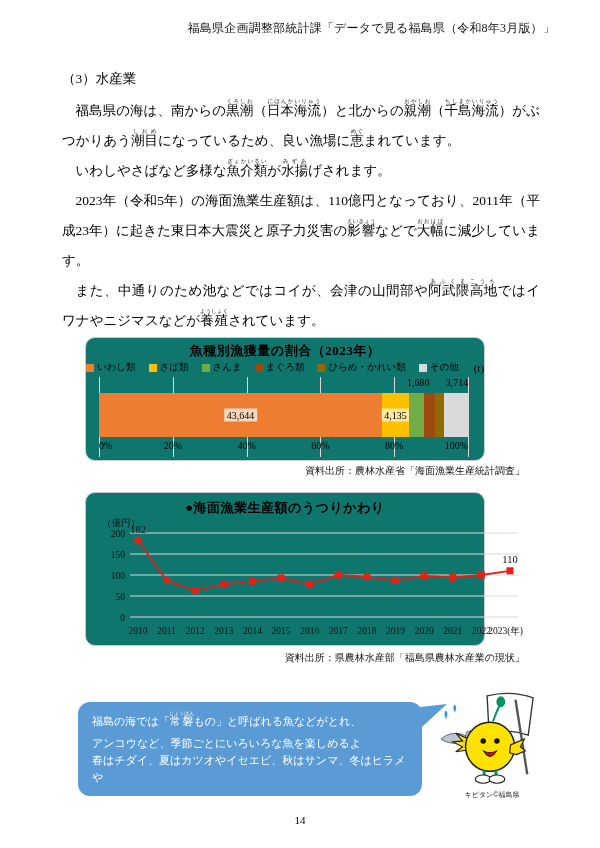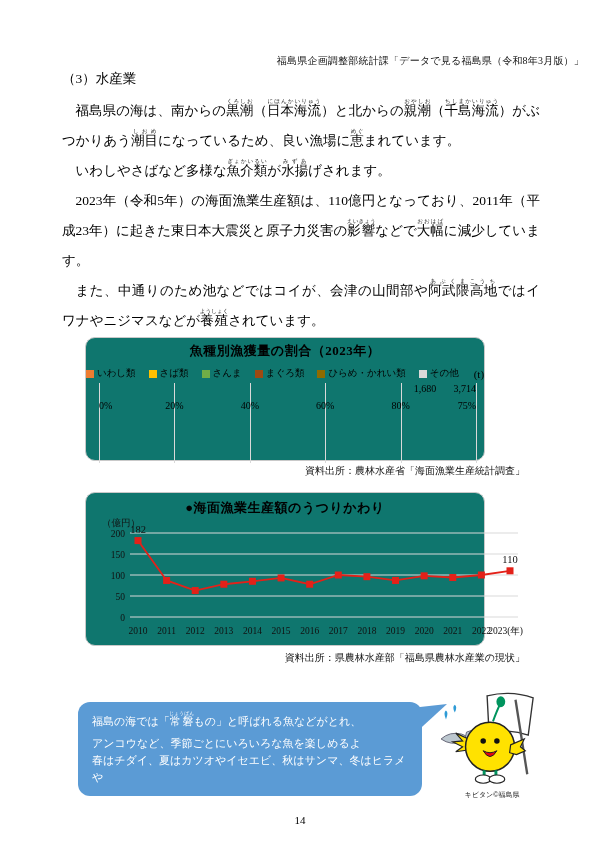--- a/index.html
+++ b/index.html
@@ -7,22 +7,22 @@
     position:relative;
     width:600px;height:848px;
     margin:0 auto;
     background:#ffffff;
     font-family:"Liberation Serif","DejaVu Serif",serif;
     color:#000;
     overflow:hidden;
   }
   
   .header{
-    position:absolute;top:20px;right:16px;
-    font-size:10px;letter-spacing:.2px;color:#111;margin-top:34px;
+    position:absolute;top:20px;right:45px;
+    font-size:12px;letter-spacing:.2px;color:#111;
   }
   
   .sec-title{
     position:absolute;top:70px;left:62px;margin:0;
     font-size:13.5px;font-weight:500;
   }
   
   .body-text{
     position:absolute;top:96px;left:62px;width:478px;
     font-size:13.5px;line-height:2.22;text-align:justify;
@@ -36,27 +36,27 @@
     box-sizing:border-box;
   }
   .box1{top:337px;height:124px;padding-top:4px;}
   .box2{top:492px;height:154px;padding-top:6px;}
   .c-title{
     text-align:center;font-size:13px;font-weight:700;letter-spacing:.5px;
   }
   
   .legend{
     display:flex;justify-content:center;align-items:center;gap:13px;
-    font-size:9.5px;margin-top:7px;
+    font-size:9.5px;margin-top:1px;
   }
   .lg-item{display:flex;align-items:center;gap:3px;white-space:nowrap;}
   .sw{width:8px;height:8px;display:inline-block;}
   .unit{font-size:11px;margin-left:2px;}
   
-  .plot1{position:relative;margin:3px 8px 0 13px;}
+  .plot1{position:relative;margin:3px 16px 0 13px;}
   .grid1{position:absolute;left:0;top:0;width:100%;height:80px;}
   .vline{position:absolute;top:0;bottom:0;width:1px;background:#d9d9d9;}
   .lbl-row{position:relative;height:14px;font-size:10px;}
   .lbl-abs{position:absolute;transform:translateX(-50%);white-space:nowrap;}
   .barrow{position:relative;display:flex;height:44px;margin-top:2px;}
   .seg{height:100%;position:relative;}
   .seg-label{
     position:absolute;top:50%;left:50%;transform:translate(-50%,-50%);
     font-size:10px;padding:1px 3px;white-space:nowrap;
   }
@@ -151,27 +151,39 @@
           <div class="vline" style="left: 20%;"></div>
           <div class="vline" style="left: 40%;"></div>
           <div class="vline" style="left: 60%;"></div>
           <div class="vline" style="left: 80%;"></div>
           <div class="vline" style="left: 100%;"></div>
         </div>
       <div id="bar-above" class="lbl-row">
           <span class="lbl-abs" style="left: 86.5041%; top: 0px;">1,680</span>
           <span class="lbl-abs" style="left: 97.0347%; top: 0px;">3,714</span>
         </div>
+      <div id="bar-row" class="barrow">
+          <div class="seg" style="width: 76.7434%; background: rgb(237, 125, 49);">
+            <span class="seg-label" style="background: rgb(248, 216, 188);">43,644</span>
+          </div>
+          <div class="seg" style="width: 7.27097%; background: rgb(255, 192, 0);">
+            <span class="seg-label" style="background: rgb(255, 233, 156);">4,135</span>
+          </div>
+          <div class="seg" style="width: 4.01266%; background: rgb(112, 173, 71);"></div>
+          <div class="seg" style="width: 2.95411%; background: rgb(158, 74, 18);"></div>
+          <div class="seg" style="width: 2.48813%; background: rgb(143, 107, 0);"></div>
+          <div class="seg" style="width: 6.53068%; background: rgb(217, 217, 217);"></div>
+        </div>
       <div id="bar-xticks" class="xticks">
           <span class="xt first" style="left: 0%;">0%</span>
           <span class="xt" style="left: 20%;">20%</span>
           <span class="xt" style="left: 40%;">40%</span>
           <span class="xt" style="left: 60%;">60%</span>
           <span class="xt" style="left: 80%;">80%</span>
-          <span class="xt last" style="left: 100%;">75%</span>
+          <span class="xt last" style="left: 100%;">100%</span>
         </div>
     </div>
   </div>
   <div class="source src1">資料出所：農林水産省「海面漁業生産統計調査」</div>
 
   <div class="chart-box box2">
     <div class="c-title">●海面漁業生産額のうつりかわり</div>
     <svg id="line-svg" width="438" height="126" viewBox="0 0 438 126">
         <line x1="44" x2="432" y1="100" y2="100" stroke="#d9d9d9" stroke-width="1"></line>
         <text x="39" y="103.5" text-anchor="end" font-size="9.5" fill="#111">0</text>

